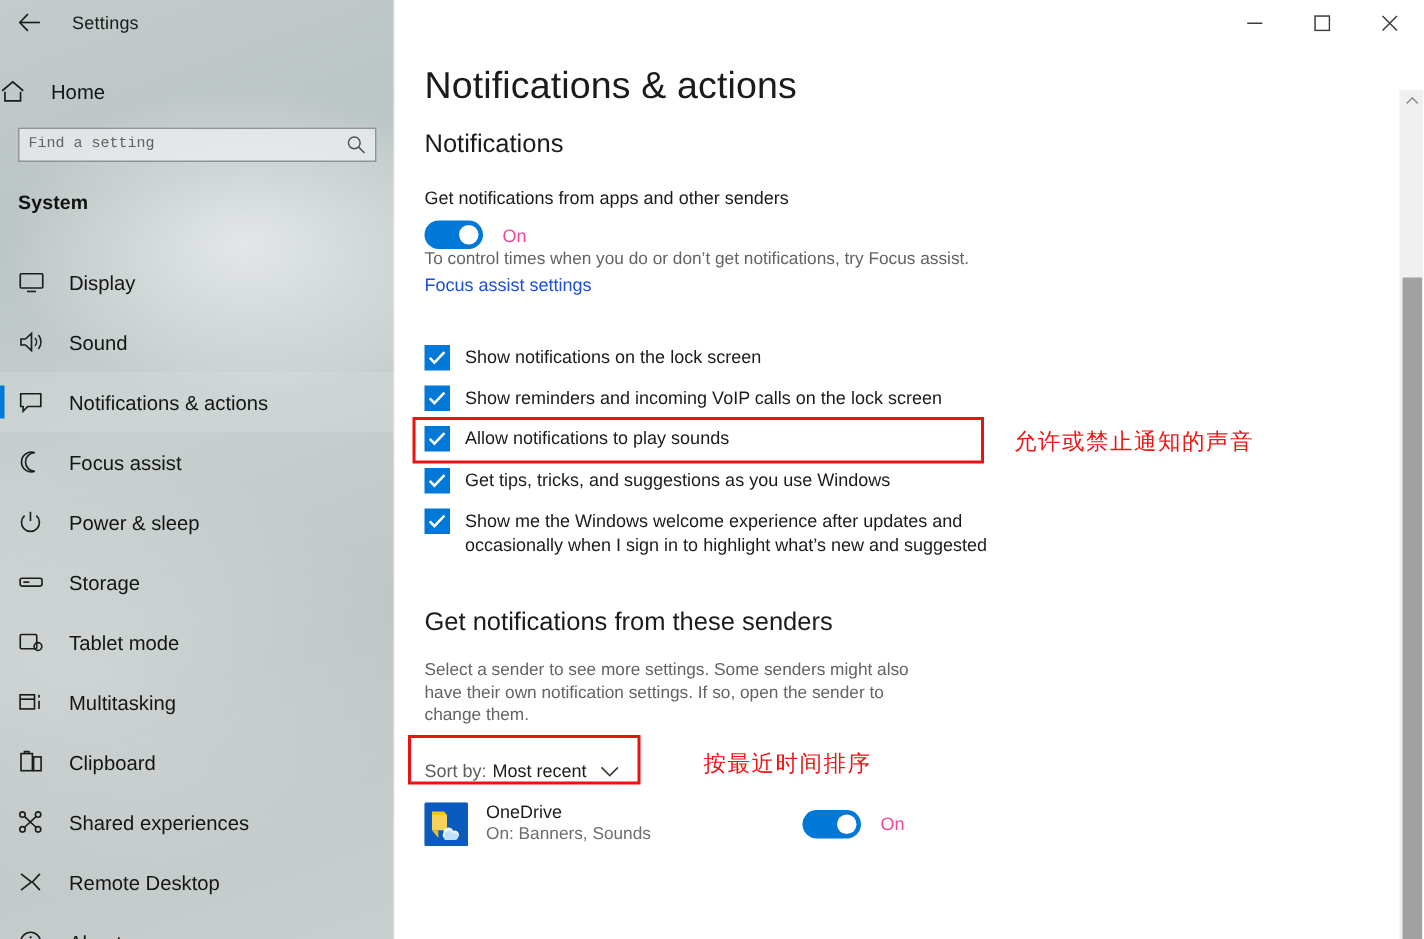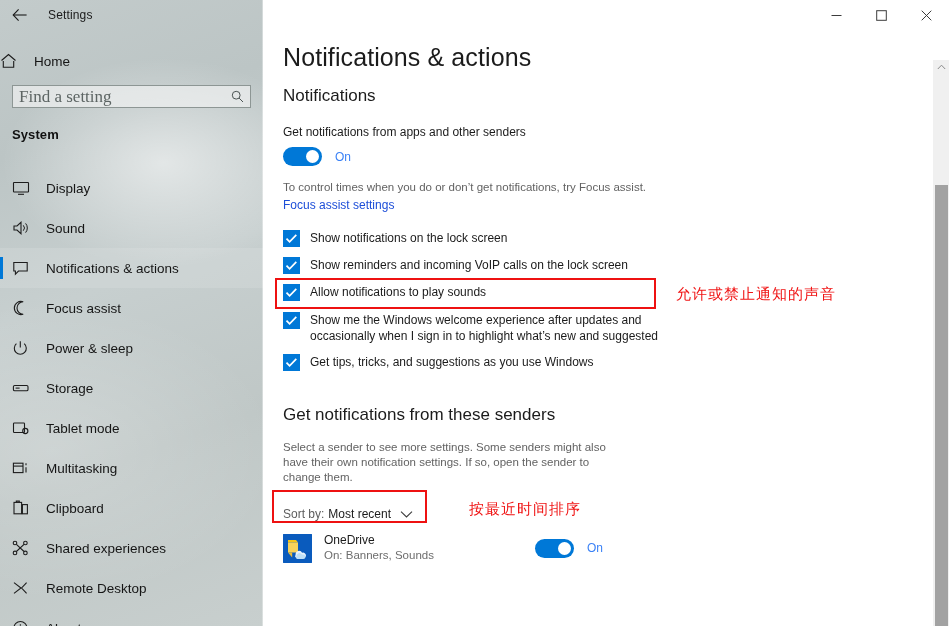--- a/index.html
+++ b/index.html
@@ -61,22 +61,22 @@
   }
   .search-box {
     width: 100%; height: 100%;
     background: rgba(238,240,240,0.72);
     border: 1px solid #8d9694;
     display: flex; align-items: center;
     padding: 0 6px;
   }
   .search-box input {
     flex: 1; border: none; outline: none; background: transparent;
-    font-family: Liberation Serif, serif;
-    font-size: 17px; color: #2b2b2b;
+    font-family: Liberation Mono, monospace;
+    font-size: 10px; color: #2b2b2b;
   }
   .search-box input::placeholder { color: #5d6564; }
   .search-ico { color: #4b5453; display:flex; align-items:center; }
 
   .group-title {
     position: absolute; left: 12px; top: 127px;
     font-size: 13px; font-weight: bold; color: #111;
     letter-spacing: .1px;
   }
 
@@ -138,23 +138,23 @@
   .toggle-row { display: flex; align-items: center; margin-top: 8px; }
   .toggle {
     width: 39px; height: 19px; border-radius: 10px;
     background: #0078d7; position: relative; cursor: pointer;
   }
   .toggle .knob {
     position: absolute; right: 3px; top: 3px;
     width: 13px; height: 13px; border-radius: 50%;
     background: #ffffff;
   }
-  .toggle-state { font-size: 12px; color: #3b82f6; margin-left: 13px; }
-
-  .focus-note { margin-top: 14px; }
+  .toggle-state { font-size: 12px; color: #ec4899; margin-left: 13px; }
+
+  .focus-note { }
 
   
   .cb-list { position: absolute; left: 20px; top: 200px; width: 420px; }
   .cb-row { display: flex; align-items: flex-start; margin-bottom: 10px; }
   .cb {
     width: 17px; height: 17px; min-width: 17px;
     background: #0078d7;
     display: flex; align-items: center; justify-content: center;
     cursor: pointer; margin-top: 0px;
   }
@@ -455,30 +455,30 @@
         </span>
         <span class="cb-label">Allow notifications to play sounds</span>
       </div>
 
       <div class="cb-row">
         <span class="cb">
           <svg width="13" height="11" viewBox="0 0 13 11">
               <path d="M1.5 5.6 L4.6 8.8 L11.3 1.8" fill="none" stroke="#ffffff" stroke-width="1.7"></path>
             </svg>
         </span>
-        <span class="cb-label two" style="width:358px;">Show me the Windows welcome experience after updates and occasionally when I sign in to highlight what’s new and suggested</span>
+        <span class="cb-label">Get tips, tricks, and suggestions as you use Windows</span>
       </div>
 
       <div class="cb-row">
         <span class="cb">
           <svg width="13" height="11" viewBox="0 0 13 11">
               <path d="M1.5 5.6 L4.6 8.8 L11.3 1.8" fill="none" stroke="#ffffff" stroke-width="1.7"></path>
             </svg>
         </span>
-        <span class="cb-label">Get tips, tricks, and suggestions as you use Windows</span>
+        <span class="cb-label two" style="width:358px;">Show me the Windows welcome experience after updates and occasionally when I sign in to highlight what’s new and suggested</span>
       </div>
 
     </div>
 
     <div id="sec-senders">
       <div class="sec-head">Get notifications from these senders</div>
 
       <div class="muted-txt senders-desc">Select a sender to see more settings. Some senders might also have their own notification settings. If so, open the sender to change them.</div>
 
       <div class="sortby">

